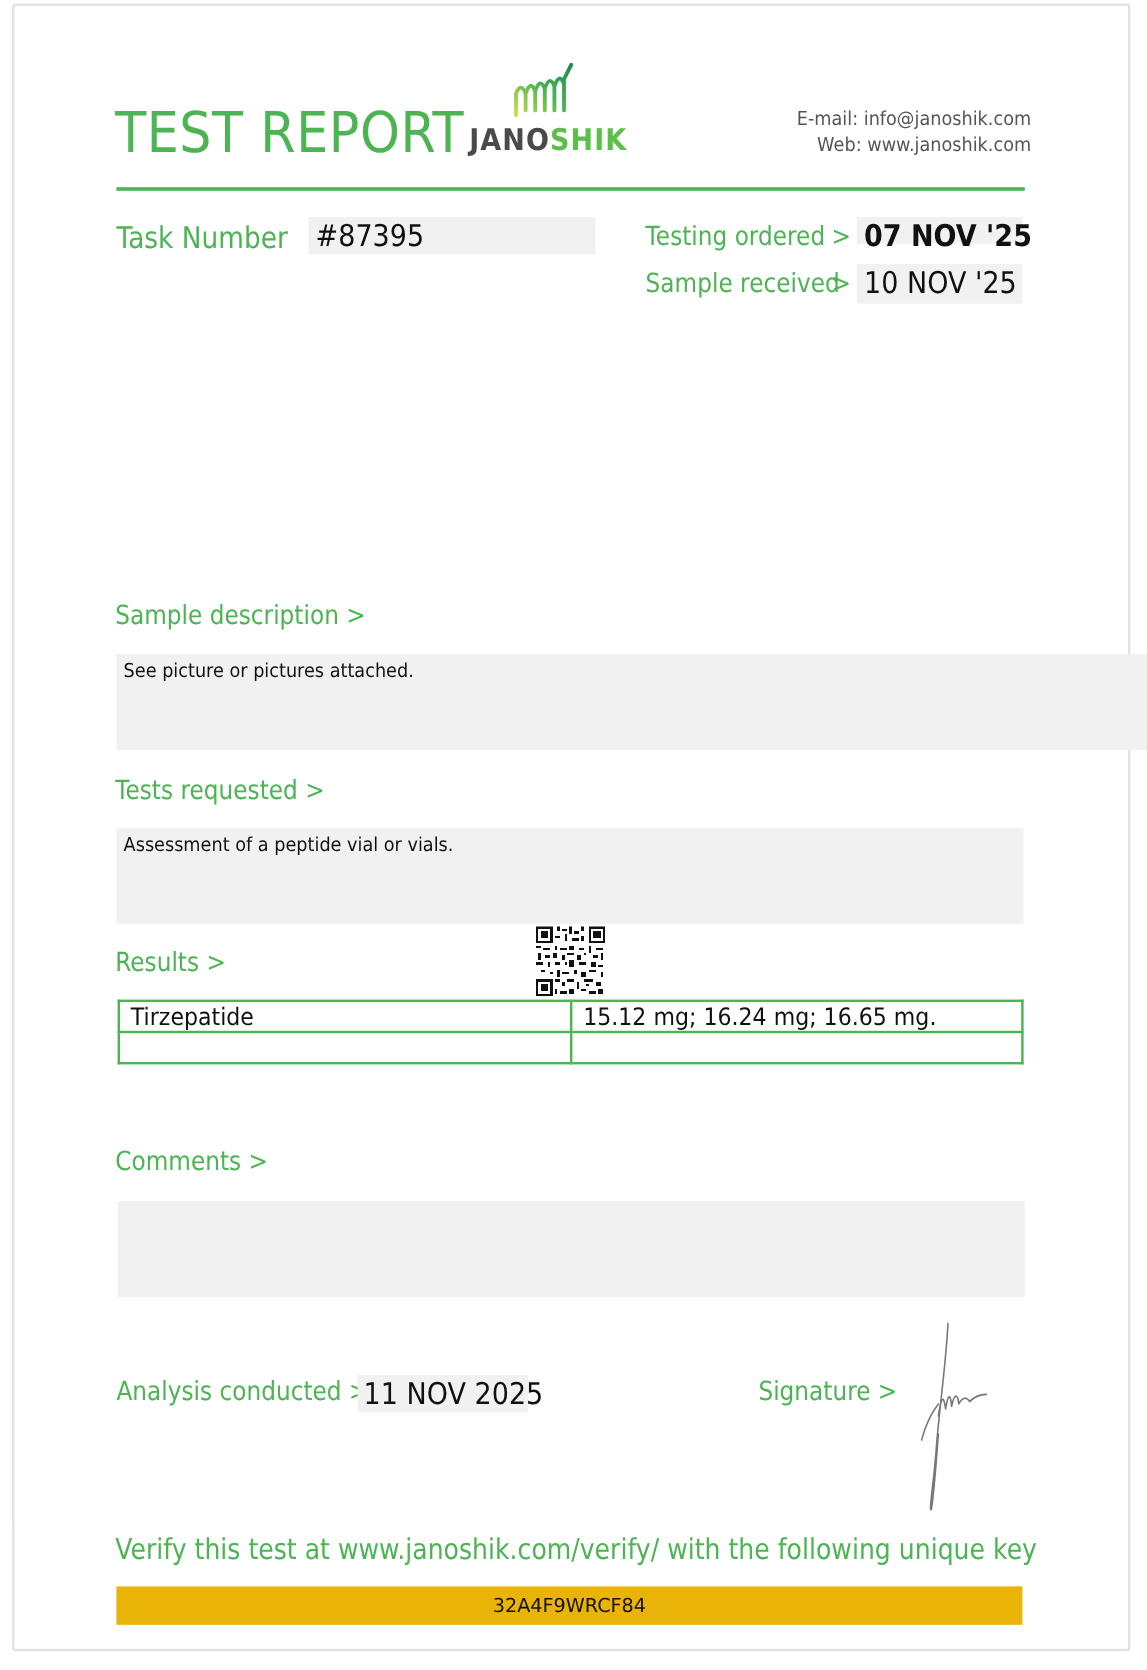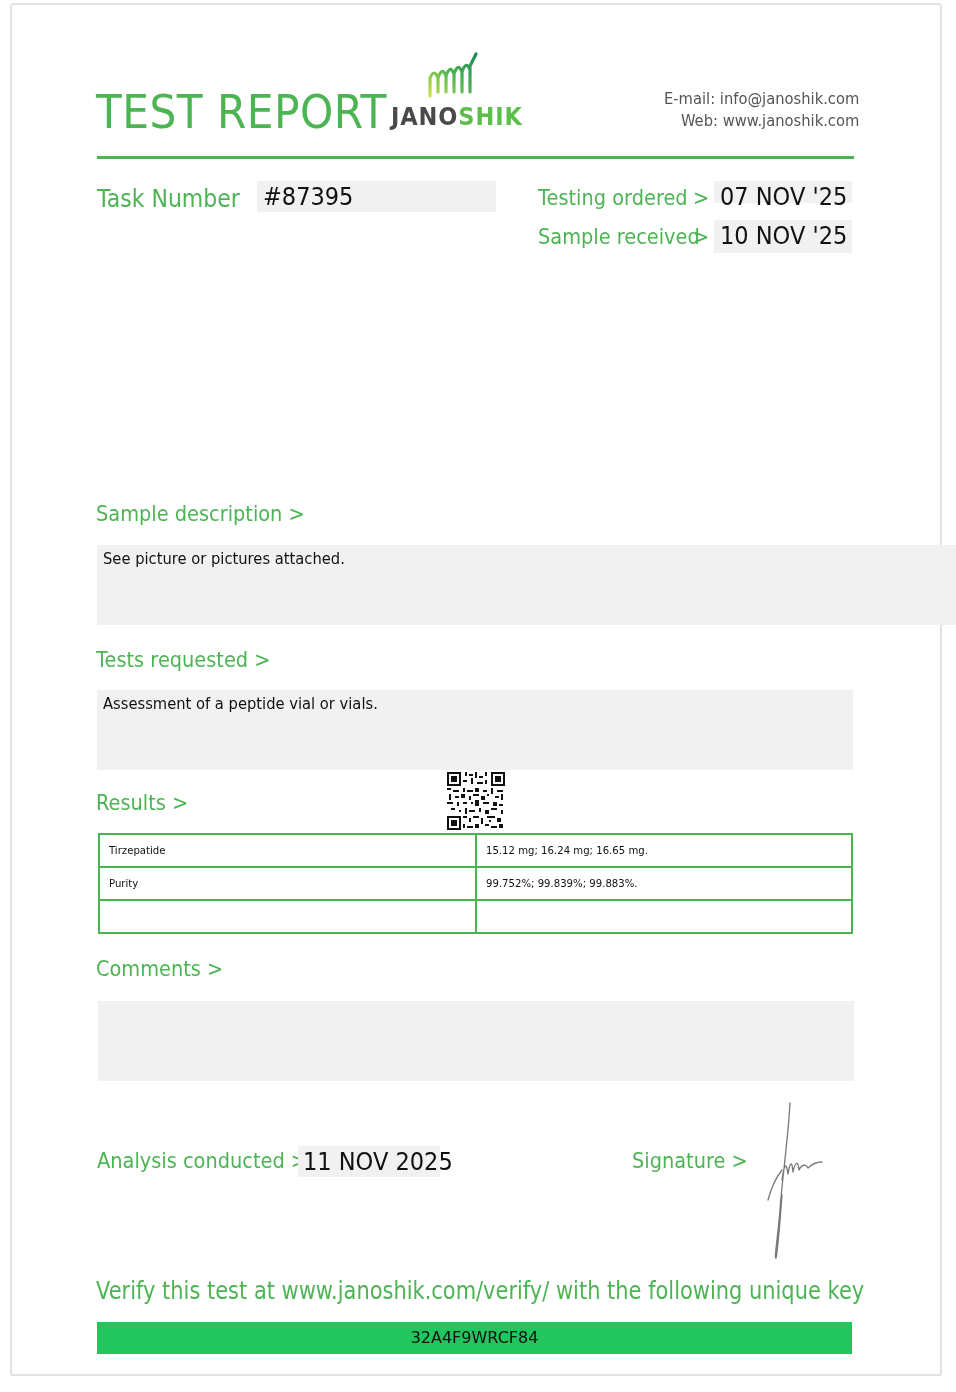--- a/index.html
+++ b/index.html
@@ -27,29 +27,29 @@
   }
   .rule { left: 97px; top: 156px; width: 757px; height: 3px; background: #4cb453; }
   .label { font-size: 22px; color: #4cb453; transform: scaleX(0.88); transform-origin: left center; white-space: nowrap; }
   .field-bg { background: #f1f1f1; }
   .value-lg { font-size: 25px; color: #111; white-space: nowrap; transform: scaleX(0.9); transform-origin: left center; }
   .box-text { font-size: 16px; color: #111; transform: scaleX(0.92); transform-origin: left center; white-space: nowrap; }
   table.results {
     position: absolute; left: 98px; top: 833px; width: 755px; border-collapse: collapse;
   }
   table.results td {
-    border: 2px solid #4cb453; height: 33px; width: 50%; padding: 0 9px;
-    font-size: 11px; color: #111; vertical-align: middle;
+    border: 2px solid #4cb453; height: 16px; width: 50%; padding: 0 9px;
+    font-size: 20px; color: #111; vertical-align: middle;
   }
   table.results td span { display: inline-block; transform: scaleX(0.92); transform-origin: left center; white-space: nowrap; }
   .verify {
     left: 96px; top: 1277px; font-size: 24px; color: #4cb453; white-space: nowrap;
     transform: scaleX(0.873); transform-origin: left center;
   }
-  .key-box { left: 97px; top: 1322px; width: 755px; height: 32px; background: #22c55e; }
+  .key-box { left: 97px; top: 1322px; width: 755px; height: 32px; background: #eab308; }
   .key-text { width: 100%; text-align: center; line-height: 32px; font-size: 16px; color: #111; }
 </style>
 </head>
 <body>
 
 <div class="page"></div>
 
 <div class="abs title">TEST REPORT</div>
 
 <div class="abs logo">
@@ -79,21 +79,21 @@
 
 <div class="abs rule"></div>
 
 <div class="abs label" style="left:97px; top:184px; font-size:25px;">Task Number</div>
 <div class="abs field-bg" style="left:257px; top:181px; width:239px; height:31px;text-align:right;">
   <div class="value-lg" style="position:absolute; left:6px; top:0px; line-height:31px;">#87395</div>
 </div>
 
 <div class="abs label" style="left:538px; top:185px;">Testing ordered</div>
 <div class="abs label" style="left:693px; top:185px;">&gt;</div>
-<div class="abs field-bg" style="left:714px; top:181px; width:138px; height:22px;">
+<div class="abs field-bg" style="left:714px; top:181px; width:138px; height:22px;font-weight:bold;">
   <div class="value-lg" style="position:absolute; left:6px; top:0; line-height:31px;">07 NOV '25</div>
 </div>
 
 <div class="abs label" style="left:538px; top:224px;">Sample received</div>
 <div class="abs label" style="left:693px; top:224px;">&gt;</div>
 <div class="abs field-bg" style="left:714px; top:220px; width:138px; height:33px;text-decoration:underline;">
   <div class="value-lg" style="position:absolute; left:6px; top:0; line-height:31px;">10 NOV '25</div>
 </div>
 
 <div class="abs label" style="left:96px; top:501px;">Sample description &gt;</div>
@@ -178,24 +178,20 @@
   </g>
 </svg>
 
 <table class="results">
   <tbody>
     <tr>
       <td><span>Tirzepatide</span></td>
       <td><span>15.12 mg; 16.24 mg; 16.65 mg.</span></td>
     </tr>
     <tr>
-      <td><span>Purity</span></td>
-      <td><span>99.752%; 99.839%; 99.883%.</span></td>
-    </tr>
-    <tr>
       <td><span></span></td>
       <td><span></span></td>
     </tr>
   </tbody>
 </table>
 
 <div class="abs label" style="left:96px; top:956px;">Comments &gt;</div>
 <div class="abs field-bg" style="left:98px; top:1001px; width:756px; height:80px;">
   <div class="box-text" style="position:absolute; left:6px; top:4px;"></div>
 </div>

